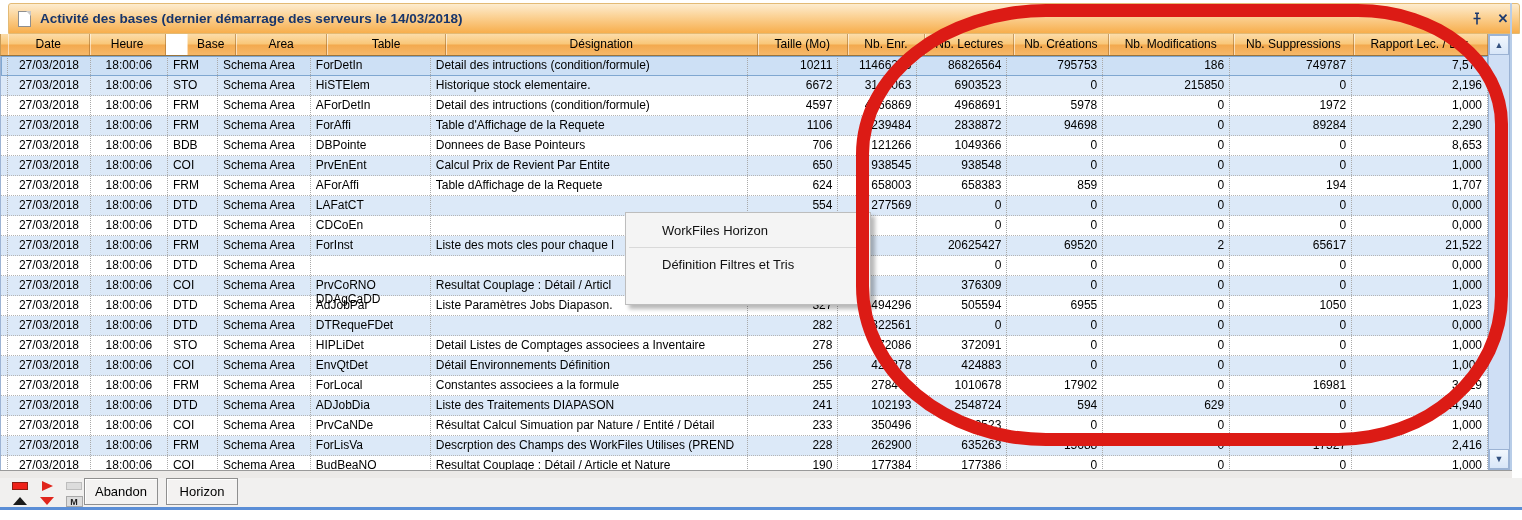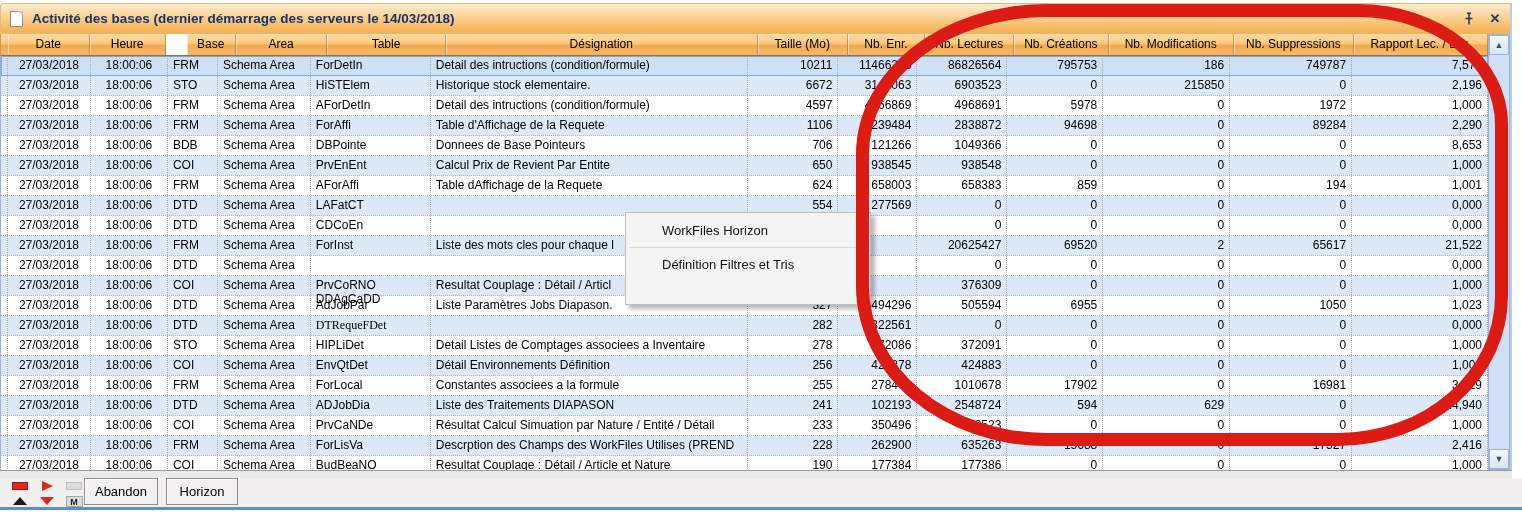--- a/index.html
+++ b/index.html
@@ -1,20 +1,20 @@
 <!DOCTYPE html>
 <html><head>
 <meta charset="utf-8">
 <style>
   * { box-sizing: border-box; margin: 0; padding: 0; }
   html,body { width:1522px; height:520px; background:#fff; overflow:hidden;
     font-family:"Liberation Sans", sans-serif; position:relative; }
 
   
-  .titlebar { position:absolute; left:0; top:3px; width:1512px; height:31px;
+  .titlebar { position:absolute; left:8px; top:3px; width:1512px; height:31px;
     background:linear-gradient(#fdeccf,#fbd193 45%,#f7ae4d 100%);
     border:1px solid #e3ba75; border-radius:3px 3px 0 0;
     display:flex; align-items:center; }
   .doc-icon { width:13px; height:16px; background:#fff; border:1px solid #8f8f8f;
     margin-left:9px; position:relative; }
   .doc-icon::after { content:""; position:absolute; right:-1px; top:-1px;
     border-style:solid; border-width:0 5px 5px 0;
     border-color:transparent #c9c9c9 transparent transparent; }
   .title-text { margin-left:9px; font-size:13.5px; font-weight:bold; color:#17356b; }
   .titlebar-controls { position:absolute; right:8px; top:7px; display:flex; gap:10px; align-items:center; }
@@ -235,21 +235,21 @@
       <div class="gcell" style="width: 50px; text-align: left;">FRM</div>
       <div class="gcell" style="width: 93px; text-align: left;">Schema Area</div>
       <div class="gcell" style="width: 120px; text-align: left;">AForAffi</div>
       <div class="gcell" style="width: 317px; text-align: left;">Table dAffichage de la Requete</div>
       <div class="gcell" style="width: 91px; text-align: right;">624</div>
       <div class="gcell" style="width: 79px; text-align: right;">658003</div>
       <div class="gcell" style="width: 90px; text-align: right;">658383</div>
       <div class="gcell" style="width: 96px; text-align: right;">859</div>
       <div class="gcell" style="width: 127px; text-align: right;">0</div>
       <div class="gcell" style="width: 122px; text-align: right;">194</div>
-      <div class="gcell" style="width: 136px; text-align: right;">1,001</div>
+      <div class="gcell" style="width: 136px; text-align: right;">1,707</div>
     </div>
     <div class="grow blue">
       <div class="rstub"></div>
       <div class="gcell" style="width: 83px; text-align: center;">27/03/2018</div>
       <div class="gcell" style="width: 77px; text-align: center;">18:00:06</div>
       <div class="gcell" style="width: 50px; text-align: left;">DTD</div>
       <div class="gcell" style="width: 93px; text-align: left;">Schema Area</div>
       <div class="gcell" style="width: 120px; text-align: left;">LAFatCT</div>
       <div class="gcell" style="width: 317px; text-align: left;"></div>
       <div class="gcell" style="width: 91px; text-align: right;">554</div>
@@ -339,21 +339,21 @@
       <div class="gcell" style="width: 127px; text-align: right;">0</div>
       <div class="gcell" style="width: 122px; text-align: right;">1050</div>
       <div class="gcell" style="width: 136px; text-align: right;">1,023</div>
     </div>
     <div class="grow blue">
       <div class="rstub"></div>
       <div class="gcell" style="width: 83px; text-align: center;">27/03/2018</div>
       <div class="gcell" style="width: 77px; text-align: center;">18:00:06</div>
       <div class="gcell" style="width: 50px; text-align: left;">DTD</div>
       <div class="gcell" style="width: 93px; text-align: left;">Schema Area</div>
-      <div class="gcell" style="width: 120px; text-align: left; font-family: Liberation Serif, serif;">DTRequeFDet</div>
+      <div class="gcell" style="width: 120px; text-align: left;">DTRequeFDet</div>
       <div class="gcell" style="width: 317px; text-align: left;"></div>
       <div class="gcell" style="width: 91px; text-align: right;">282</div>
       <div class="gcell" style="width: 79px; text-align: right;">322561</div>
       <div class="gcell" style="width: 90px; text-align: right;">0</div>
       <div class="gcell" style="width: 96px; text-align: right;">0</div>
       <div class="gcell" style="width: 127px; text-align: right;">0</div>
       <div class="gcell" style="width: 122px; text-align: right;">0</div>
       <div class="gcell" style="width: 136px; text-align: right;">0,000</div>
     </div>
     <div class="grow">

